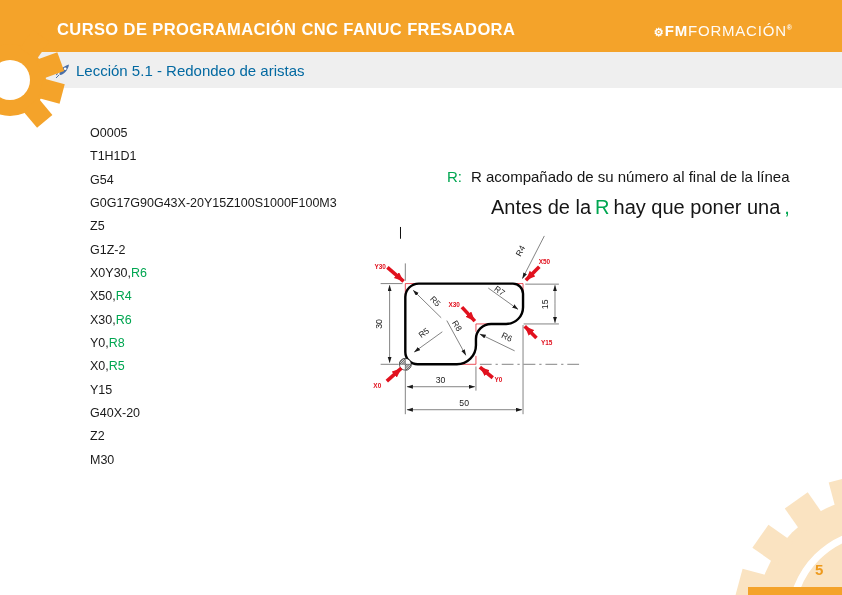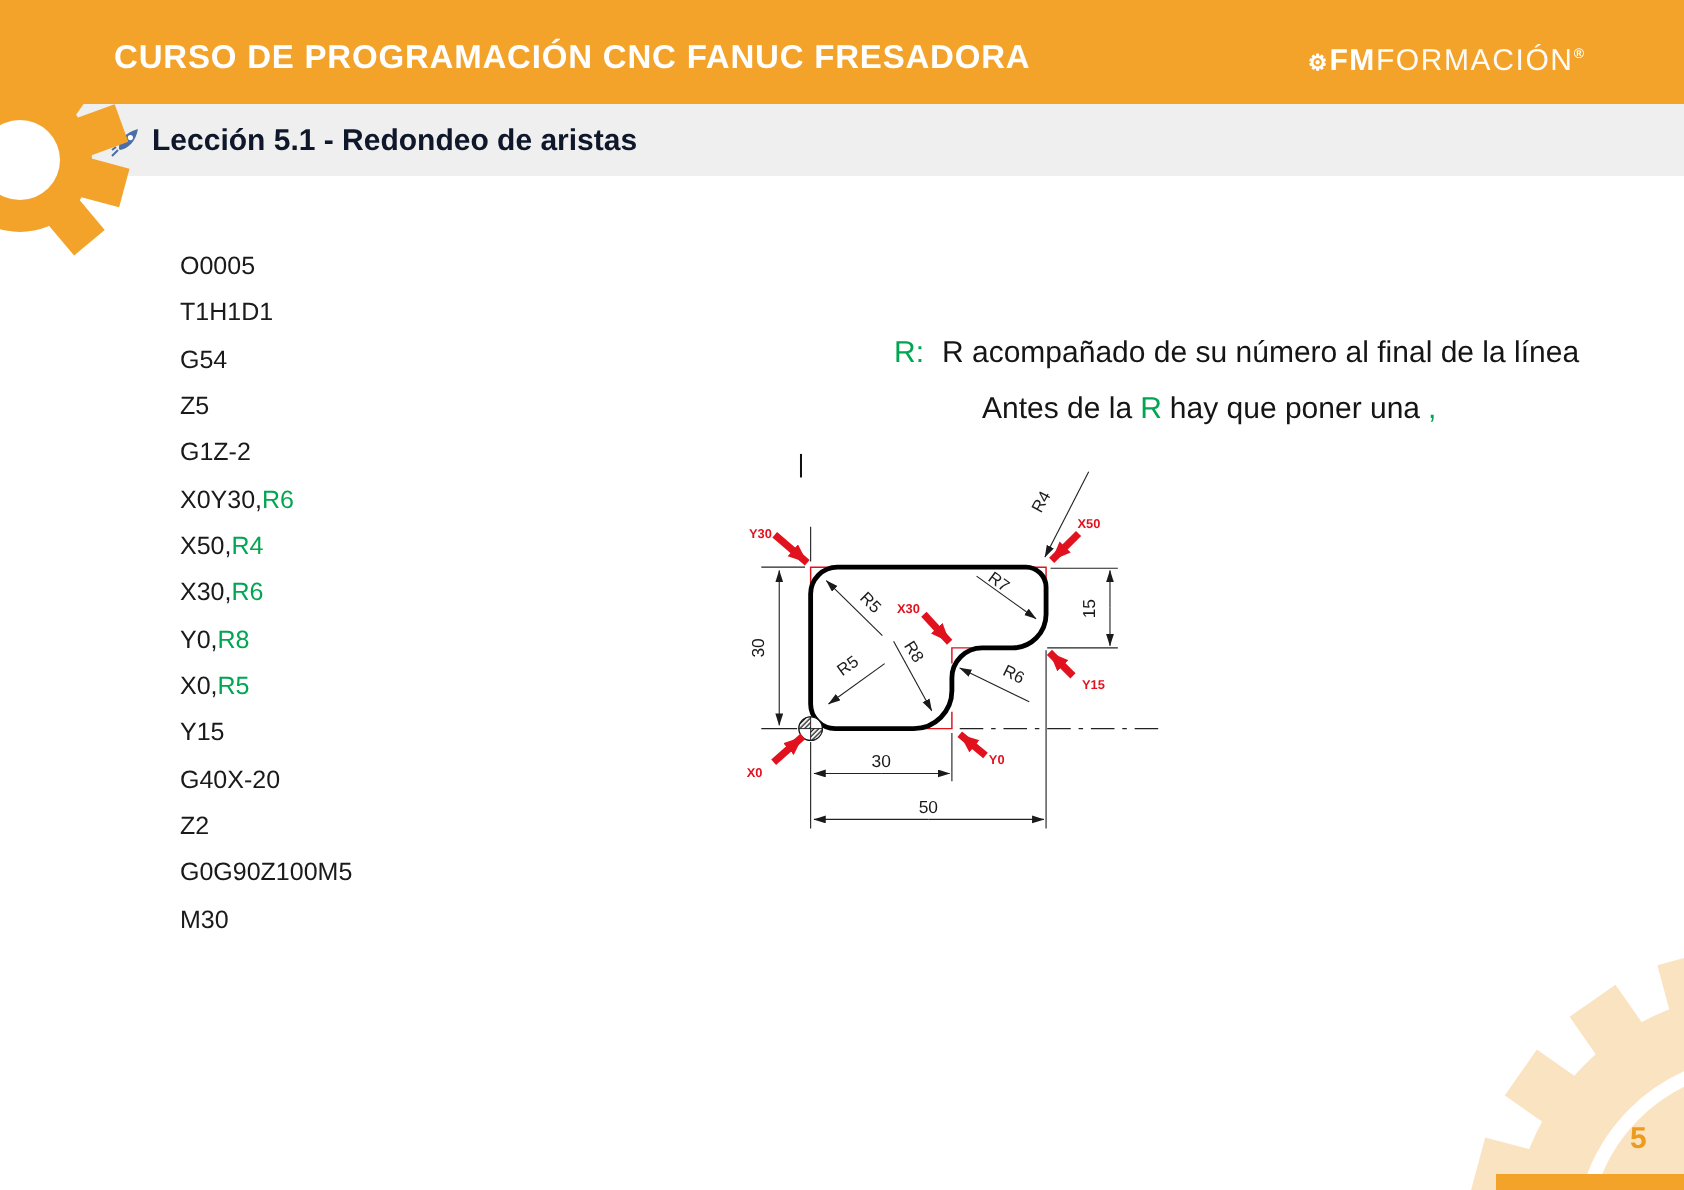--- a/index.html
+++ b/index.html
@@ -11,34 +11,34 @@
   .header{position:absolute;left:0;top:0;width:842px;height:63px;background:#F4A32A;}
   .header-title{position:absolute;left:57px;top:20px;color:#fff;font-weight:bold;
     font-size:16.5px;letter-spacing:.4px;white-space:nowrap;}
   .brand{position:absolute;right:50px;top:22px;color:#fff;font-weight:bold;
     font-size:15px;letter-spacing:.8px;white-space:nowrap;}
   .brand .gear-glyph{font-size:11px;letter-spacing:0;margin-right:1px;}
   .brand .brand-rest{font-weight:normal;opacity:.96;text-align:center;}
   .brand .reg{font-size:7px;vertical-align:super;letter-spacing:0;}
   
   .lesson-bar{position:absolute;left:0;top:52px;width:842px;height:36px;background:#EFEFEF;}
-  .lesson-label{position:absolute;left:76px;top:10px;font-size:15px;font-weight:bold;color:#0f172a;}
+  .lesson-label{position:absolute;left:76px;top:10px;font-size:15px;font-weight:normal;color:#0369a1;}
   .rocket-wrap{position:absolute;left:55px;top:11px;width:16px;height:16px;}
   
   .gear-tl{position:absolute;left:0;top:0;}
   .gear-br{position:absolute;left:700px;top:470px;}
   .bottom-strip{position:absolute;left:748px;top:587px;width:94px;height:8px;background:#F4A32A;}
   .page-num{position:absolute;left:815px;top:561px;color:#EE9A1D;font-weight:bold;font-size:15px;}
   
   .code-block{position:absolute;left:90px;top:122px;font-size:12.5px;color:#1a1a1a;}
   .code-line{height:23.35px;line-height:23.35px;white-space:pre;}
   .green{color:#00A651;}
   
   .note-line1{position:absolute;left:447px;top:168px;font-size:15px;color:#151515;white-space:nowrap;}
-  .note-line2{position:absolute;left:491px;top:196px;font-size:15px;color:#151515;white-space:nowrap;}
+  .note-line2{position:absolute;left:491px;top:196px;font-size:20px;color:#151515;white-space:nowrap;}
   .note-prefix{color:#00A651;margin-right:9px;}
   .sp{margin-left:4px;margin-right:4px;}
   
   .drawing{position:absolute;left:370px;top:200px;}
   .dim-text{font-size:15.5px;fill:#1a1a1a;}
   .rad-text{font-size:15px;fill:#1a1a1a;}
   .red-label{font-size:11.5px;font-weight:bold;fill:#E1111E;}
 </style>
 </head>
 <body>
@@ -69,31 +69,31 @@
       <rect x="32" y="-10" width="22" height="20" transform="rotate(50)"></rect>
     </g>
   </g>
   <circle cx="10" cy="80" r="20" fill="#ffffff"></circle>
 </svg>
 
 <div class="code-block">
     <div class="code-line"><span>O0005</span></div>
     <div class="code-line"><span>T1H1D1</span></div>
     <div class="code-line"><span>G54</span></div>
+    <div class="code-line"><span>G0G17G90G43X-20Y15Z100S1000F100M3</span></div>
     <div class="code-line"><span>Z5</span></div>
     <div class="code-line"><span>G1Z-2</span></div>
     <div class="code-line"><span>X0Y30,</span><span class="green">R6</span></div>
     <div class="code-line"><span>X50,</span><span class="green">R4</span></div>
     <div class="code-line"><span>X30,</span><span class="green">R6</span></div>
     <div class="code-line"><span>Y0,</span><span class="green">R8</span></div>
     <div class="code-line"><span>X0,</span><span class="green">R5</span></div>
     <div class="code-line"><span>Y15</span></div>
     <div class="code-line"><span>G40X-20</span></div>
     <div class="code-line"><span>Z2</span></div>
-    <div class="code-line"><span>G0G90Z100M5</span></div>
     <div class="code-line"><span>M30</span></div>
   </div>
 
 <div class="note-line1"><span class="note-prefix">R:</span><span>R acompañado de su número al final de la línea</span></div>
 <div class="note-line2"><span>Antes de la</span><span class="green sp">R</span><span>hay que poner una</span><span class="green sp">,</span></div>
 
 <svg class="drawing" width="472" height="360" viewBox="370 200 842 560">
   <defs>
     <marker id="ab" markerUnits="userSpaceOnUse" markerWidth="12" markerHeight="8" refX="10.5" refY="3.5" orient="auto">
       <path d="M0,0 L11,3.5 L0,7 Z" fill="#1a1a1a"></path>

